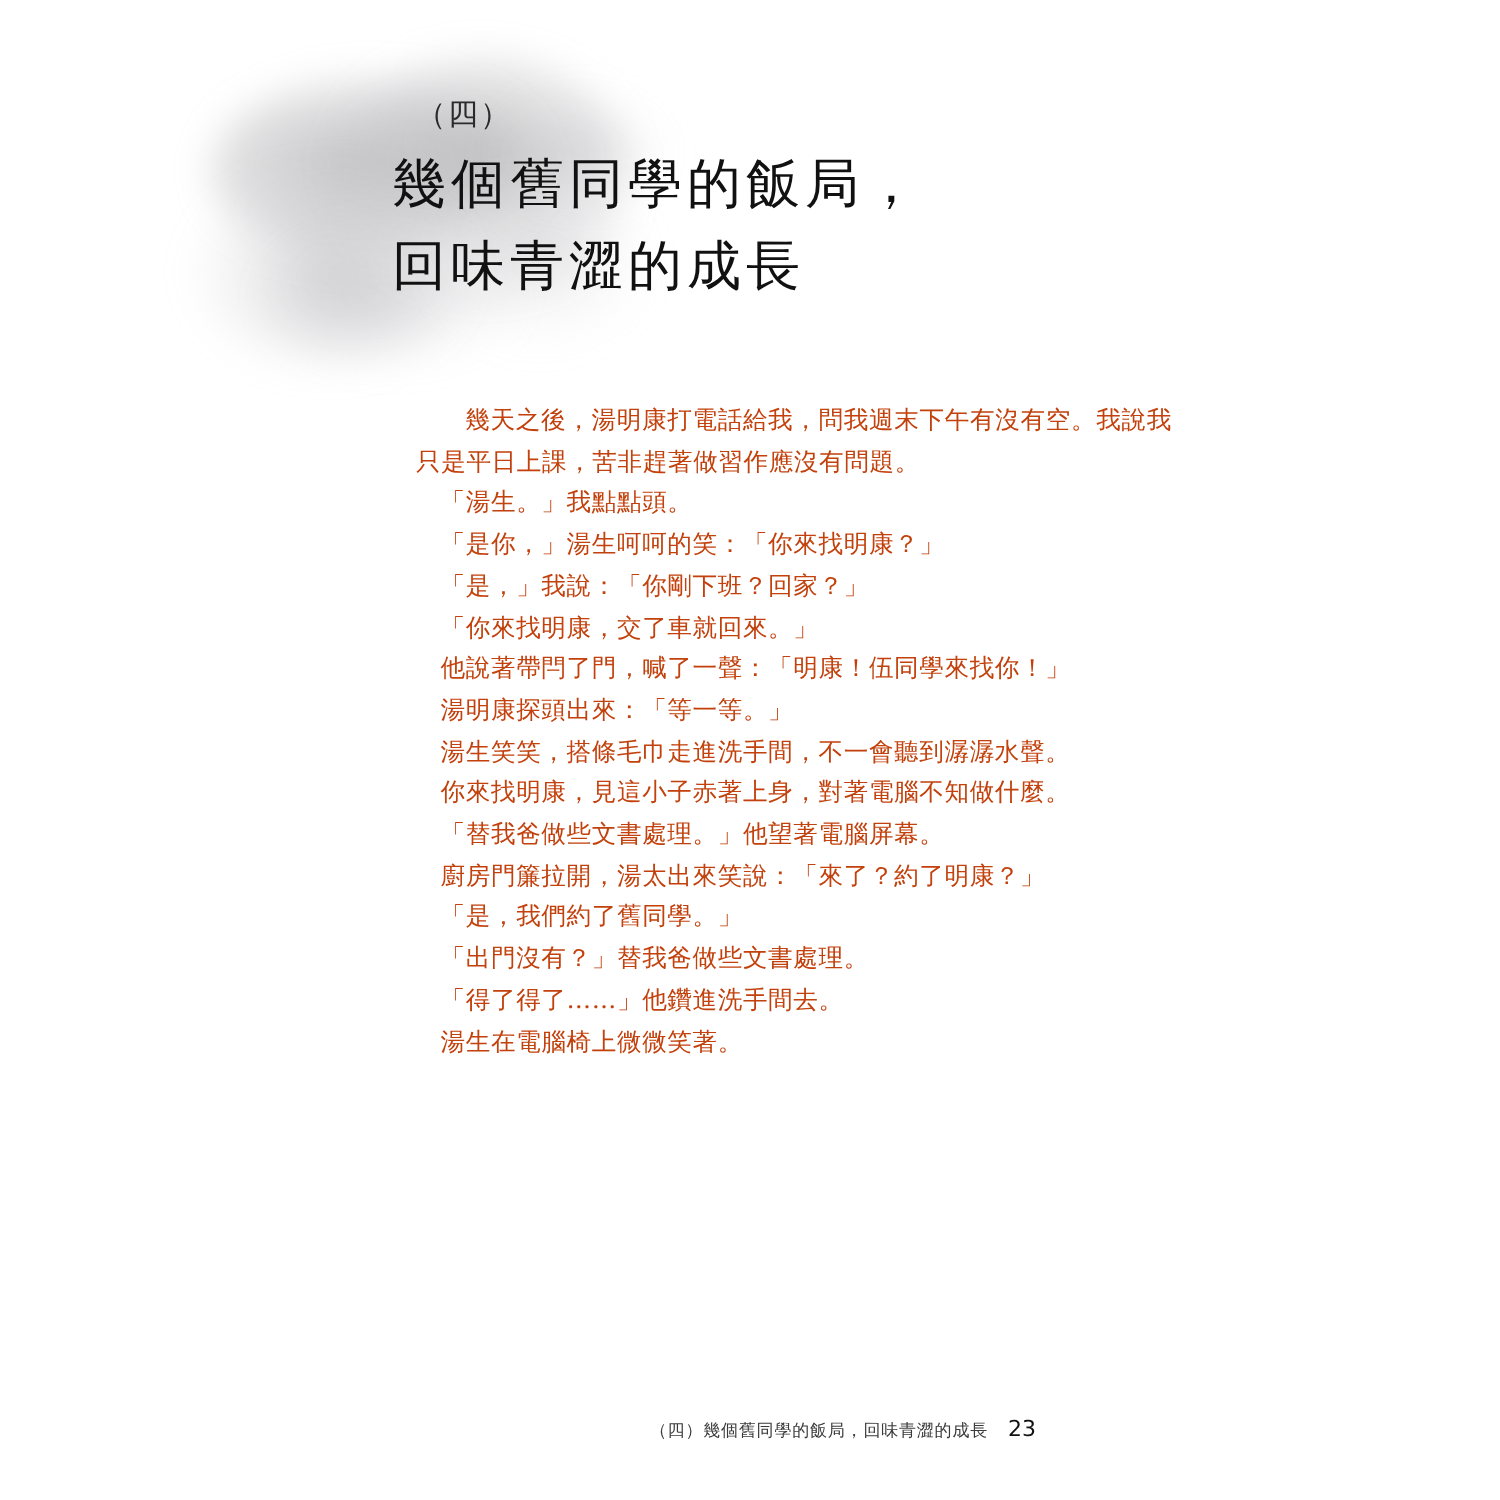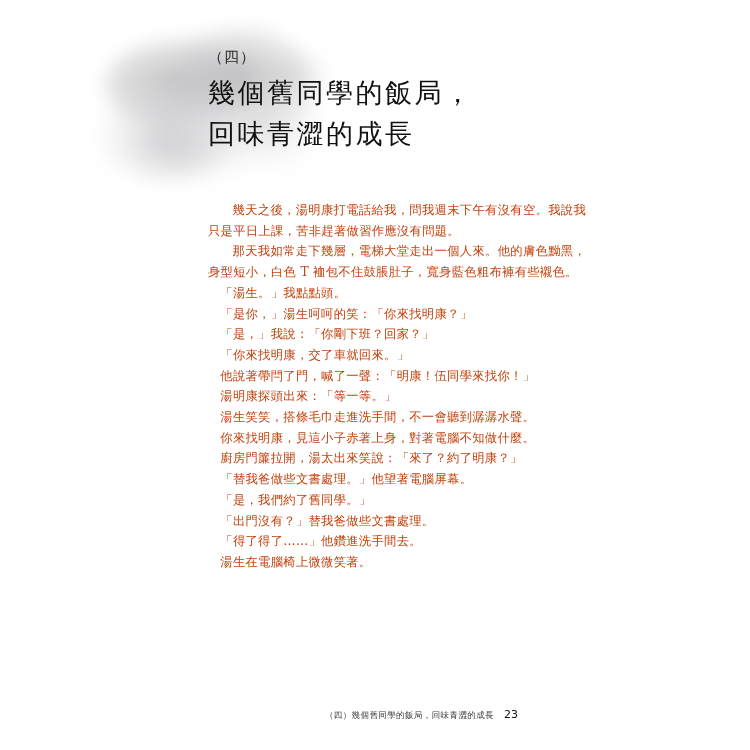--- a/index.html
+++ b/index.html
@@ -80,21 +80,20 @@
     position: absolute;
     left: 196px;
     top: 72px;
     width: 470px;
     font-size: 27px;
     line-height: 1.52;
     letter-spacing: 2.5px;
     color: #111111;
     font-weight: normal;
     font-family: "DejaVu Serif", "Liberation Serif", serif;
-    margin-left: 12px;
   }
   .chapter-title .line {
     display: block;
     white-space: nowrap;
   }
 
   
   .body-text {
     position: absolute;
     left: 208px;
@@ -162,31 +161,30 @@
     </div>
     <div class="chapter-number">（四）</div>
     <div class="chapter-title">
       <span class="line">幾個舊同學的飯局，</span>
       <span class="line">回味青澀的成長</span>
     </div>
   </div>
 
   <div class="body-text">
     <p class="para">幾天之後，湯明康打電話給我，問我週末下午有沒有空。我說我只是平日上課，苦非趕著做習作應沒有問題。</p>
-    <p class="para">那天我如常走下幾層，電梯大堂走出一個人來。他的膚色黝黑，身型短小，白色 T 裇包不住鼓脹肚子，寬身藍色粗布褲有些襯色。</p>
     <p class="para noindent">「湯生。」我點點頭。</p>
     <p class="para noindent">「是你，」湯生呵呵的笑：「你來找明康？」</p>
     <p class="para noindent">「是，」我說：「你剛下班？回家？」</p>
     <p class="para noindent">「你來找明康，交了車就回來。」</p>
     <p class="para noindent">他說著帶閂了門，喊了一聲：「明康！伍同學來找你！」</p>
     <p class="para noindent">湯明康探頭出來：「等一等。」</p>
     <p class="para noindent">湯生笑笑，搭條毛巾走進洗手間，不一會聽到潺潺水聲。</p>
     <p class="para noindent">你來找明康，見這小子赤著上身，對著電腦不知做什麼。</p>
+    <p class="para noindent">「替我爸做些文書處理。」他望著電腦屏幕。</p>
     <p class="para noindent">廚房門簾拉開，湯太出來笑說：「來了？約了明康？」</p>
-    <p class="para noindent">「替我爸做些文書處理。」他望著電腦屏幕。</p>
     <p class="para noindent">「是，我們約了舊同學。」</p>
     <p class="para noindent">「出門沒有？」替我爸做些文書處理。</p>
     <p class="para noindent">「得了得了……」他鑽進洗手間去。</p>
     <p class="para noindent">湯生在電腦椅上微微笑著。</p>
   </div>
 
   <div class="footer">
     <div class="footer-inner">
       <span class="footer-title">（四）幾個舊同學的飯局，回味青澀的成長</span>
       <span class="footer-page">23</span>

